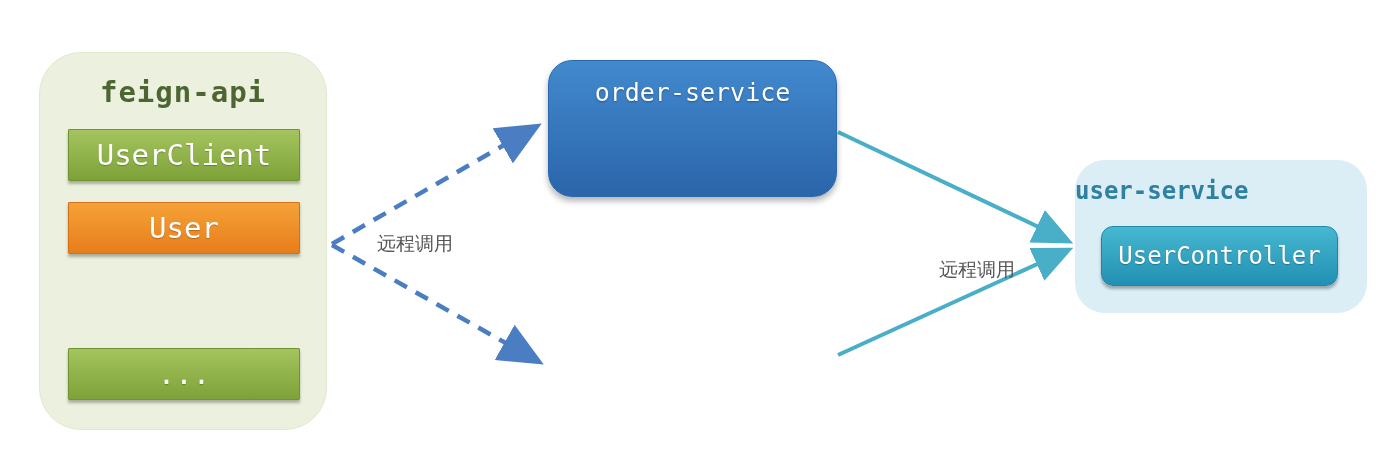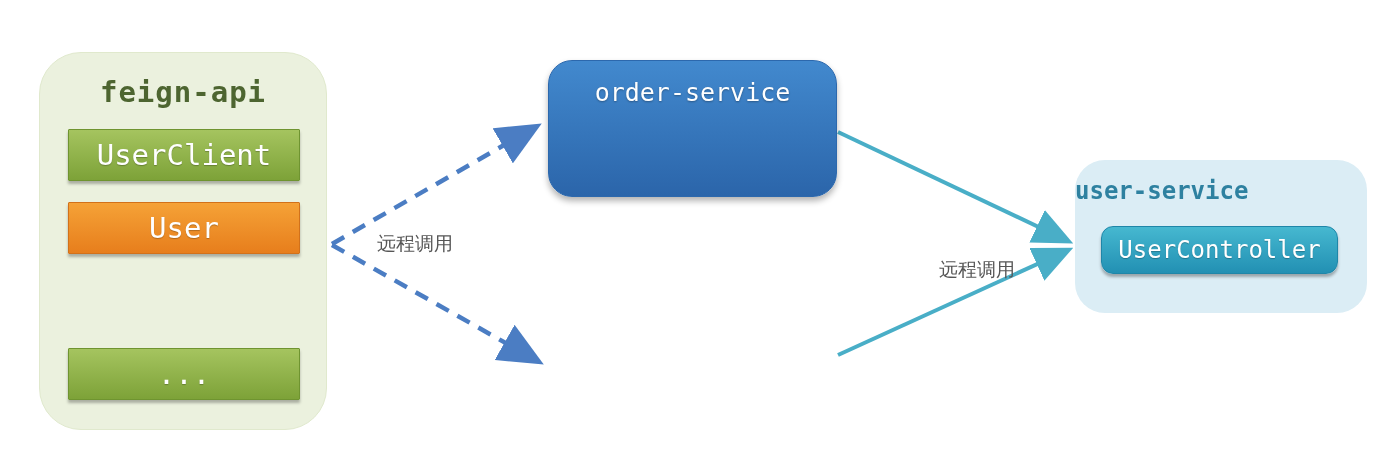--- a/index.html
+++ b/index.html
@@ -77,21 +77,21 @@
     left: 1075px; top: 160px; width: 292px; height: 153px;
     background: #dbedf5;
     border-radius: 30px;
   }
   .user-title {
     left: 0; top: 17px; width: 100%;
     font-size: 24px; font-weight: 600;
     color: #2e81a0;
   }
   .controller-btn {
-    left: 26px; top: 66px; width: 237px; height: 48px;
+    left: 26px; top: 66px; width: 237px; height: 60px;
     background: linear-gradient(#46b8d0, #2290b3);
     border: 1px solid #1f86a8;
     border-radius: 12px;
     color: #ffffff;
     font-size: 24px;
     display: flex; align-items: center; justify-content: center;
     box-shadow: 0 3px 3px rgba(0,0,0,0.3);
     text-shadow: 0 1px 1px rgba(0,0,0,0.25);
     box-sizing: border-box;
   }

